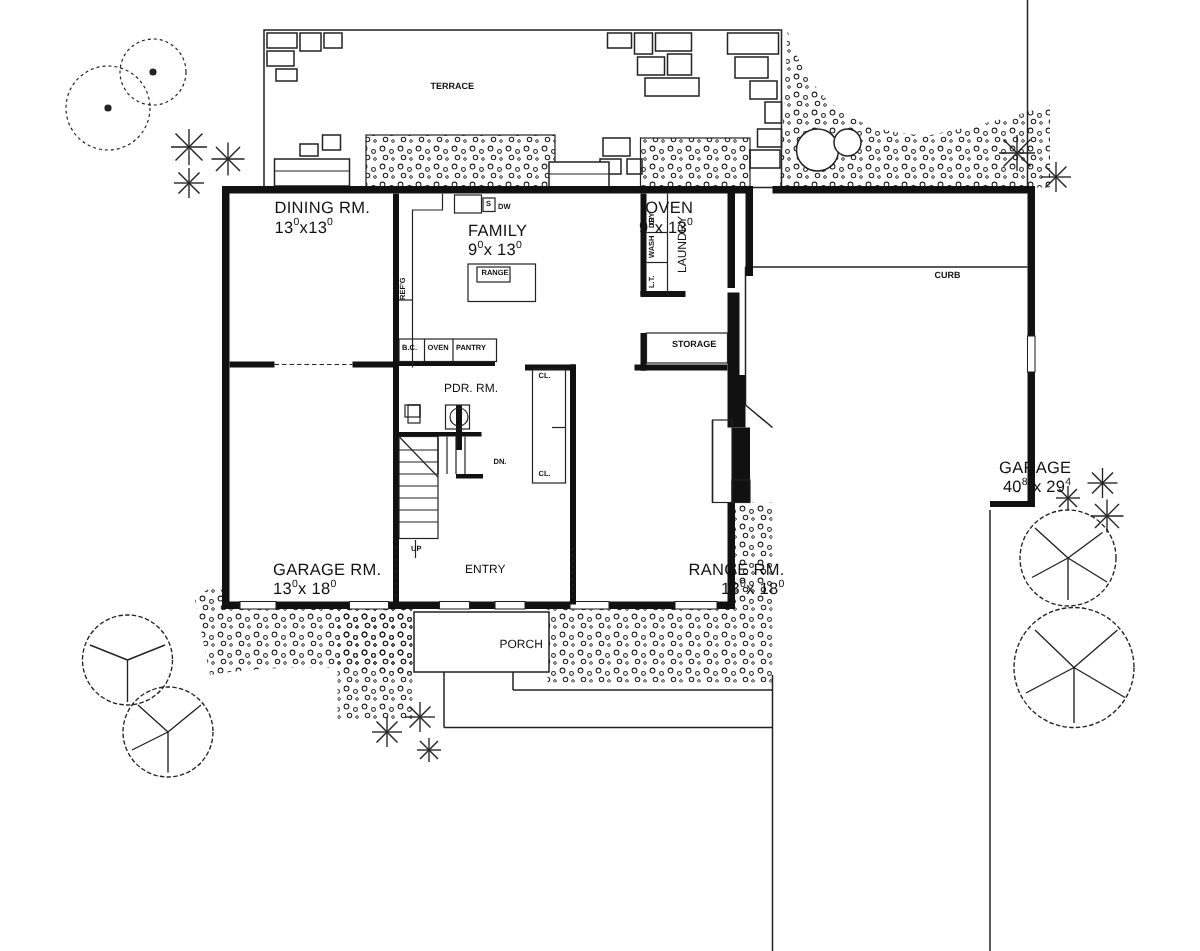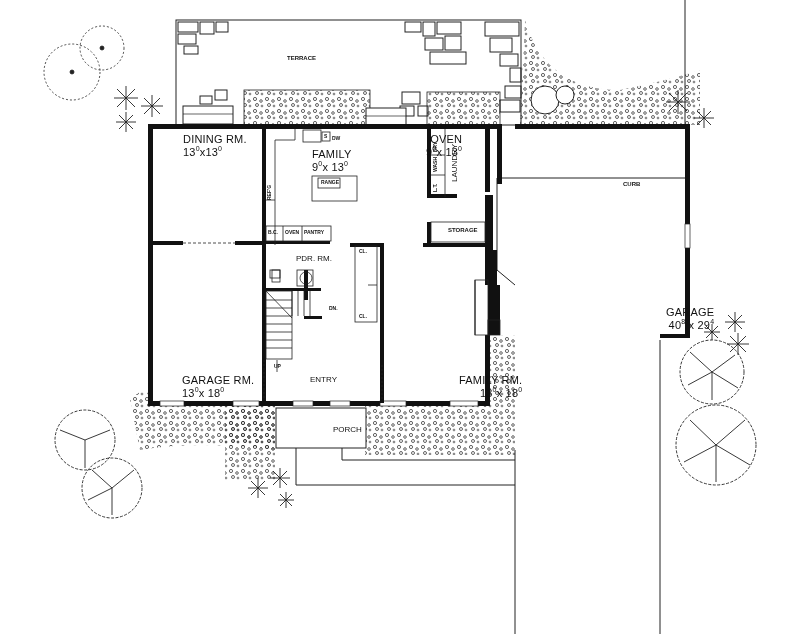--- a/index.html
+++ b/index.html
@@ -310,20 +310,20 @@
 
 <div class="lbl" style="left:310px;top:376px;font-size:8px;">ENTRY</div>
 <div class="lbl" style="left:305px;top:426px;font-size:8px;padding-left:28px;">PORCH</div>
 
 <div class="lbl room" style="left:154px;top:375px;">
   <div>GARAGE RM.</div>
   <div class="dim" style="margin-top:2px;"><span>13</span><sup>0</sup>x <span>18</span><sup>0</sup></div>
 </div>
 
 <div class="lbl room" style="left:431px;top:375px;text-align:right;">
-  <div>FAMILY RM.</div>
+  <div>RANGE RM.</div>
   <div class="dim" style="margin-top:2px;"><span>13</span><sup>0</sup>x <span>18</span><sup>0</sup></div>
 </div>
 
 <div class="lbl room" style="left:638px;top:307px;text-align:right;">
   <div>GARAGE</div>
   <div class="dim" style="margin-top:2px;"><span>40</span><sup>8</sup> x <span>29</span><sup>4</sup></div>
 </div>
 
 </body></html>

